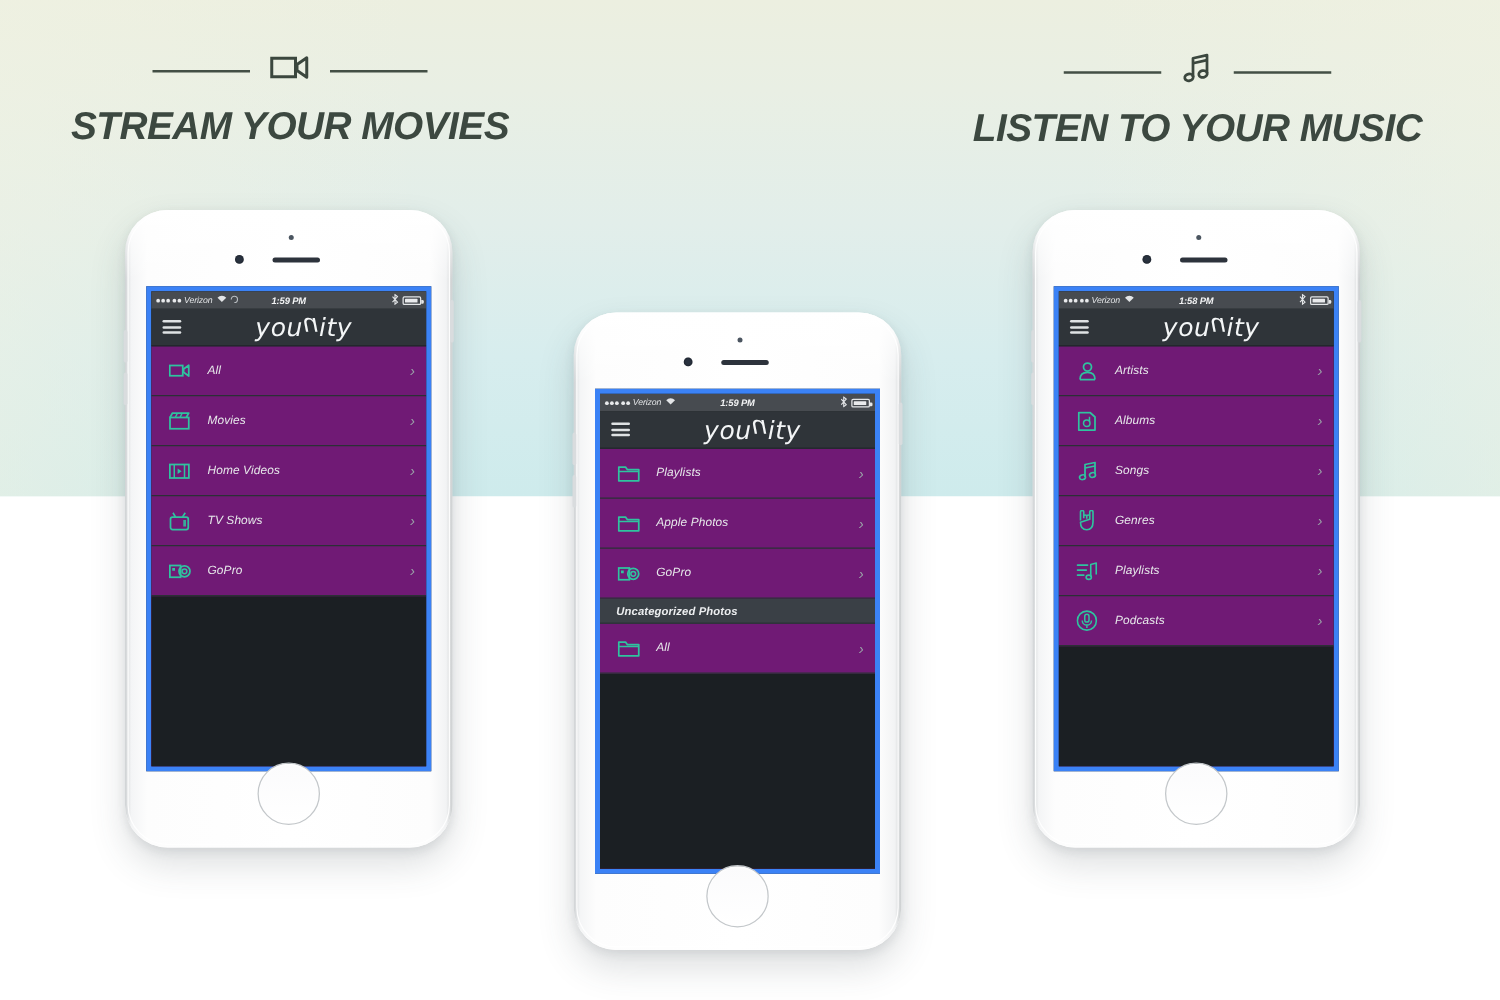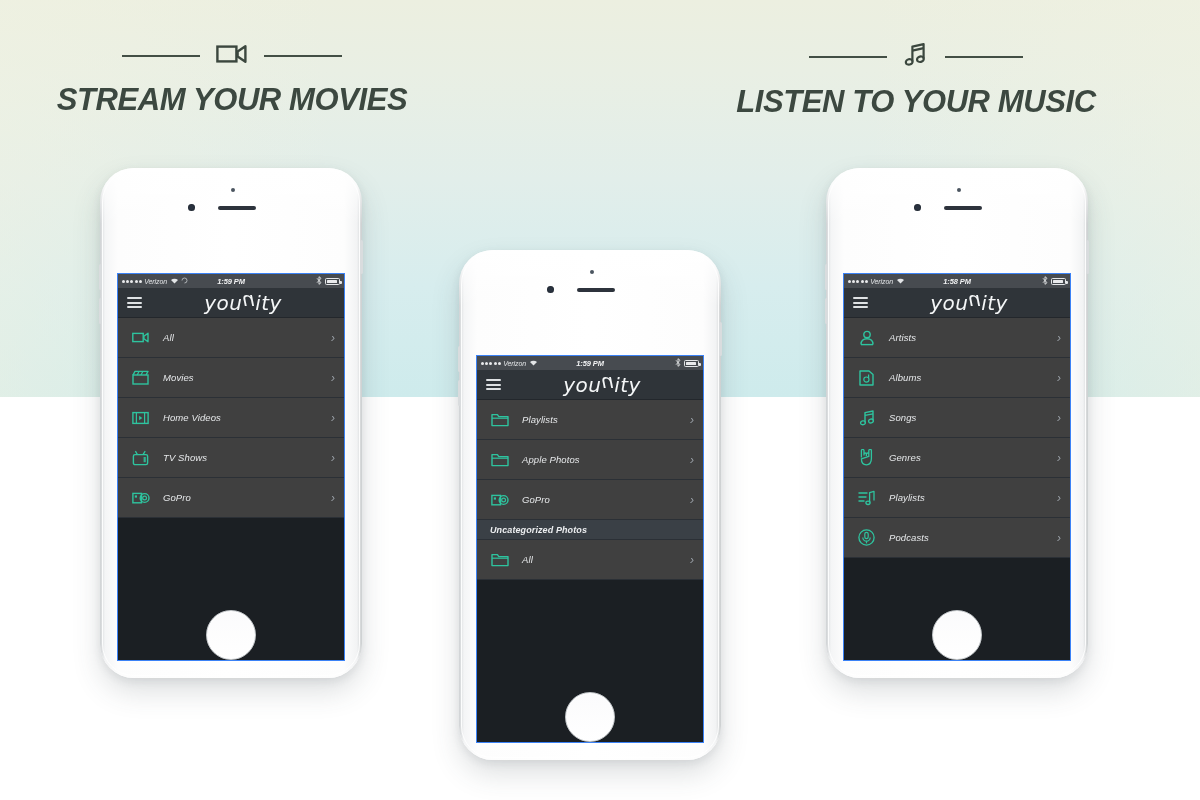--- a/index.html
+++ b/index.html
@@ -68,21 +68,21 @@
     font-family: "Liberation Sans", sans-serif;
     font-weight: bold;
     font-size: 31px;
     letter-spacing: -0.4px;
     color: #3c4840;
     white-space: nowrap;
   }
 
   #headline-movies { left: 32px;  top: 42px;  width: 400px; }
   #headline-photos { left: 390px; top: 122px; width: 400px; }
-  #headline-music  { left: 716px; top: 42px;  width: 400px; }
+  #headline-music  { left: 758px; top: 42px;  width: 400px; }
 
   
   .phone {
     position: absolute;
     z-index: 8;
   }
   .phone-body {
     position: absolute;
     inset: 0;
     border-radius: 34px;
@@ -143,22 +143,21 @@
     width: 3px;
     border-radius: 2px;
     background: #d9dcde;
   }
 
   
   .screen {
     position: absolute;
     overflow: hidden;
     background: #1e2227;
-    border: 1px solid #3b82f6;
-    margin-top: 44px;
+    border: 4px solid #3b82f6;
   }
   .statusbar {
     height: 14px;
     background: #474b50;
     display: flex;
     align-items: center;
     color: #e9eaec;
     font-size: 7px;
     font-family: "Liberation Sans", sans-serif;
     padding: 0 4px;
@@ -244,21 +243,21 @@
     justify-content: center;
     align-items: baseline;
   }
   .brand .flip {
     display: inline-block;
     transform: scaleY(-1);
     position: relative;
     top: -1px;
   }
 
-  .list { background: #404040; }
+  .list { background: #701a75; }
   .row {
     height: 40px;
     display: flex;
     align-items: center;
     padding: 0 9px 0 13px;
     border-bottom: 1px solid #2b3036;
     position: relative;
   }
   .row-icon {
     width: 19px;

